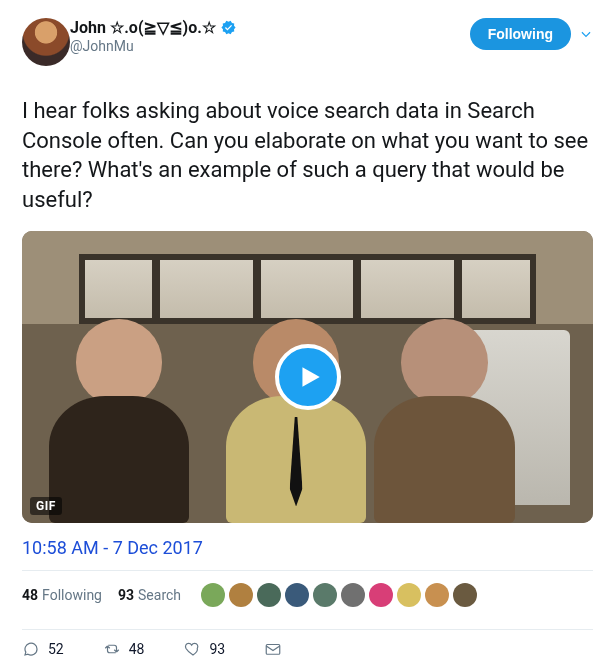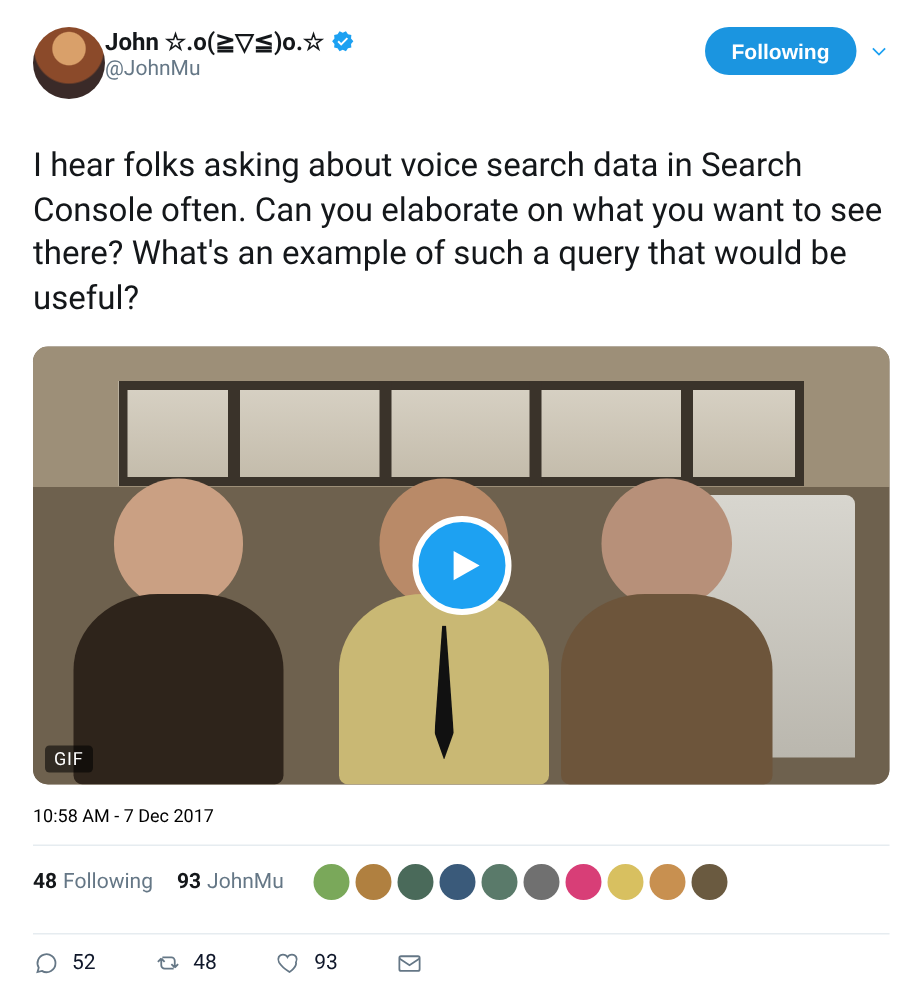--- a/index.html
+++ b/index.html
@@ -96,27 +96,27 @@
     border-radius:50%;
     background:#1da1f2;
     border:4px solid #fff;
     display:flex; align-items:center; justify-content:center;
     cursor:pointer;
   }
   .playbtn svg{ width:26px; height:26px; fill:#fff; margin-left:4px;}
   .gif-badge{
     position:absolute; left:8px; bottom:8px;
     background: rgba(0,0,0,0.55);
-    color:#fff; font-size:12px; font-weight:400;
+    color:#fff; font-size:12px; font-weight:700;
     padding:2px 6px; border-radius:3px;
     letter-spacing:0.5px;
     text-align:right;
   }
   .timestamp{
-    color:#000000; font-size:12px;
+    color:#1d4ed8; font-size:18px;
     margin-top:14px;
   }
   .divider{ height:1px;background:#e6ecf0;margin-top:12px;}
   .stats-row{
     display:flex;align-items:center;gap:16px;
     padding:12px 0 10px;
   }
   .stat{font-size:14px;color:#657786;}
   .stat b{color:#14171a;font-weight:700;margin-right:4px;}
   .likers{display:flex;gap:4px;margin-left:4px;}
@@ -186,21 +186,21 @@
     </div>
     <div class="gif-badge">GIF</div>
   </div>
 
   <div class="timestamp">10:58 AM - 7 Dec 2017</div>
 
   <div class="divider"></div>
 
   <div class="stats-row">
     <span class="stat"><b>48</b><span>Following</span></span>
-    <span class="stat"><b>93</b><span>JohnMu</span></span>
+    <span class="stat"><b>93</b><span>Search</span></span>
     <div class="likers" id="likers">
         <div class="la" style="background: rgb(122, 168, 90);"></div>
         <div class="la" style="background: rgb(176, 128, 64);"></div>
         <div class="la" style="background: rgb(74, 106, 90);"></div>
         <div class="la" style="background: rgb(58, 90, 122);"></div>
         <div class="la" style="background: rgb(90, 122, 106);"></div>
         <div class="la" style="background: rgb(112, 112, 112);"></div>
         <div class="la" style="background: rgb(216, 62, 119);"></div>
         <div class="la" style="background: rgb(216, 192, 96);"></div>
         <div class="la" style="background: rgb(200, 144, 80);"></div>

